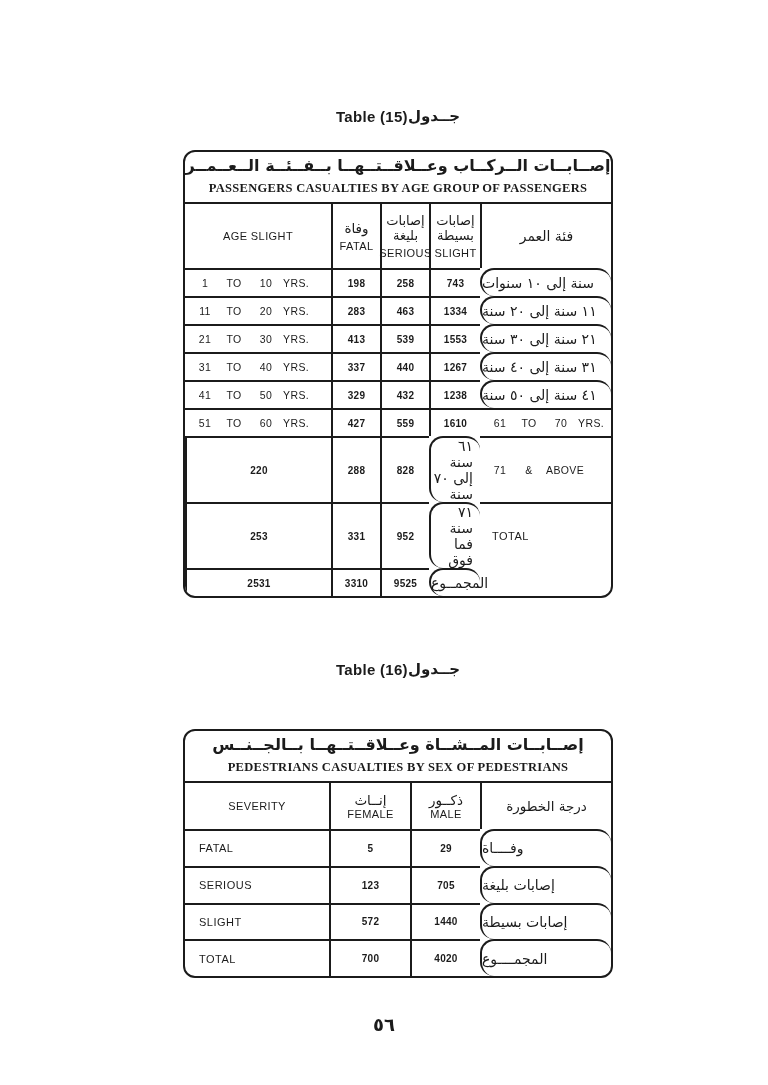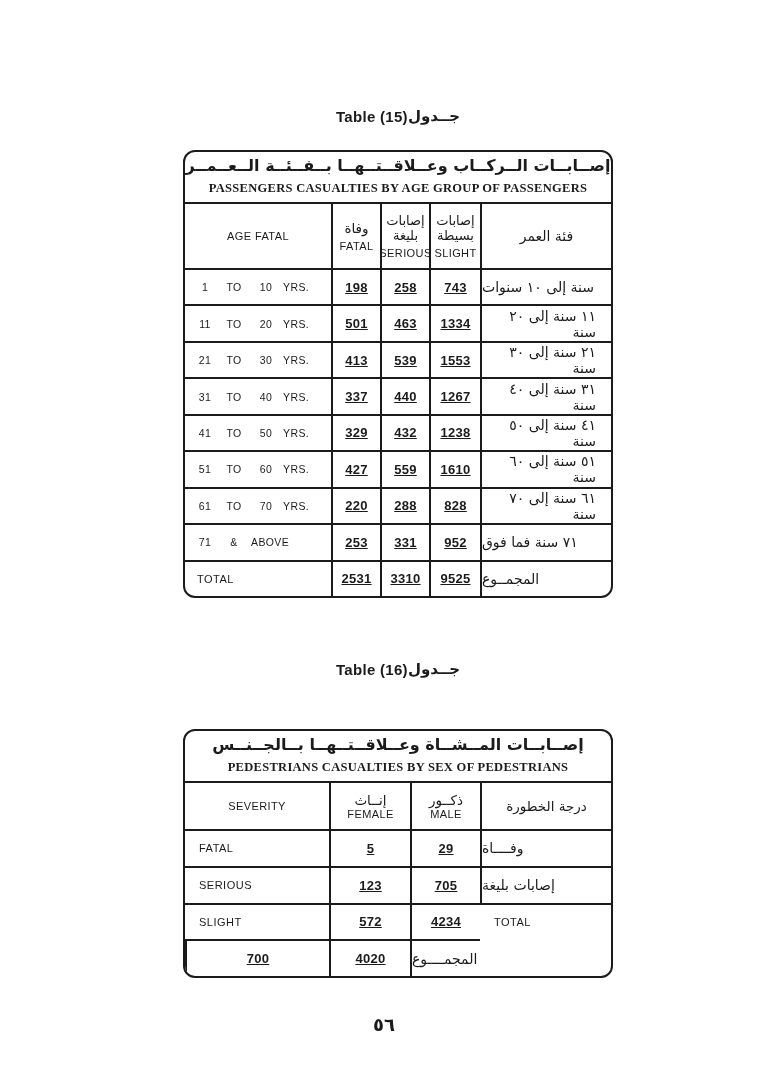--- a/index.html
+++ b/index.html
@@ -31,32 +31,32 @@
   .cell { display:flex; align-items:center; justify-content:center; overflow:visible; }
   .bl { border-left:2px solid var(--ink); }
   .bt { border-top:2px solid var(--ink); }
 
   .hc { flex-direction:column; }
   .hc .h-en { font-size:11px; letter-spacing:.4px; }
   .hc .h-ar { font-size:13px; line-height:15px; }
   .hc .h-ar-big { font-size:13.5px; }
   .hc .gap { margin-top:4px; }
 
-  .num { font-size:13px; font-weight:bold; letter-spacing:.3px;text-decoration:underline; }
+  .num { font-size:10px; font-weight:bold; letter-spacing:.3px; }
 
   .age-cell { justify-content:flex-start; padding-left:8px; font-size:10.5px; letter-spacing:.4px; }
   .age-cell .s1 { display:inline-block; width:24px; text-align:center; }
   .age-cell .s2 { display:inline-block; width:34px; text-align:center; }
   .age-cell .s3 { display:inline-block; width:30px; text-align:center; white-space:nowrap; }
   .age-cell .s4 { display:inline-block; margin-left:2px; white-space:nowrap; }
 
   .label-cell { justify-content:flex-start; padding-left:12px; font-size:11px; letter-spacing:.5px; }
   .sev-cell  { justify-content:flex-start; padding-left:14px; font-size:11px; letter-spacing:.5px; }
 
-  .ar-cell { justify-content:flex-end; padding-right:15px; font-size:14px; direction:rtl; }
+  .ar-cell { justify-content:flex-end; padding-right:7px; font-size:14px; direction:rtl;border-radius:14px; }
 
   .pagenum { position:absolute; top:1014px; left:0; width:768px; text-align:center;
              font-size:18px; font-weight:bold; }
 </style>
 </head>
 <body>
 
 <div class="page">
 
   <div class="caption" style="top:103px;">
@@ -65,21 +65,21 @@
   </div>
 
   <div class="tablebox" id="tbl15">
     <div class="titleblock">
       <div class="t-ar ar">إصــابــات الــركــاب وعــلاقــتــهــا بــفــئــة الــعــمــر</div>
       <div class="t-en">PASSENGERS CASUALTIES BY AGE GROUP OF PASSENGERS</div>
     </div>
     <div class="grid" id="g15">
 
       <div class="cell hc">
-        <span class="h-en">AGE FATAL</span>
+        <span class="h-en">AGE SLIGHT</span>
       </div>
       <div class="cell hc bl">
         <span class="h-ar ar h-ar-big">وفاة</span>
         <span class="h-en gap">FATAL</span>
       </div>
       <div class="cell hc bl">
         <span class="h-ar ar">إصابات</span>
         <span class="h-ar ar">بليغة</span>
         <span class="h-en gap">SERIOUS</span>
       </div>
@@ -100,21 +100,21 @@
       <div class="cell num bl bt">258</div>
       <div class="cell num bl bt">743</div>
       <div class="cell ar-cell ar bl bt">سنة إلى ١٠ سنوات</div>
 
       <div class="cell age-cell bt">
         <span class="s1">11</span>
           <span class="s2">TO</span>
           <span class="s3">20</span>
           <span class="s4">YRS.</span>
       </div>
-      <div class="cell num bl bt">501</div>
+      <div class="cell num bl bt">283</div>
       <div class="cell num bl bt">463</div>
       <div class="cell num bl bt">1334</div>
       <div class="cell ar-cell ar bl bt">١١ سنة إلى ٢٠ سنة</div>
 
       <div class="cell age-cell bt">
         <span class="s1">21</span>
           <span class="s2">TO</span>
           <span class="s3">30</span>
           <span class="s4">YRS.</span>
       </div>
@@ -147,21 +147,20 @@
 
       <div class="cell age-cell bt">
         <span class="s1">51</span>
           <span class="s2">TO</span>
           <span class="s3">60</span>
           <span class="s4">YRS.</span>
       </div>
       <div class="cell num bl bt">427</div>
       <div class="cell num bl bt">559</div>
       <div class="cell num bl bt">1610</div>
-      <div class="cell ar-cell ar bl bt">٥١ سنة إلى ٦٠ سنة</div>
 
       <div class="cell age-cell bt">
         <span class="s1">61</span>
           <span class="s2">TO</span>
           <span class="s3">70</span>
           <span class="s4">YRS.</span>
       </div>
       <div class="cell num bl bt">220</div>
       <div class="cell num bl bt">288</div>
       <div class="cell num bl bt">828</div>
@@ -216,21 +215,22 @@
       <div class="cell num bl bt">29</div>
       <div class="cell ar-cell ar bl bt">وفــــاة</div>
 
       <div class="cell sev-cell bt">SERIOUS</div>
       <div class="cell num bl bt">123</div>
       <div class="cell num bl bt">705</div>
       <div class="cell ar-cell ar bl bt">إصابات بليغة</div>
 
       <div class="cell sev-cell bt">SLIGHT</div>
       <div class="cell num bl bt">572</div>
-      <div class="cell num bl bt">4234</div>
+      <div class="cell num bl bt">1440</div>
+      <div class="cell ar-cell ar bl bt">إصابات بسيطة</div>
 
       <div class="cell sev-cell bt">TOTAL</div>
       <div class="cell num bl bt">700</div>
       <div class="cell num bl bt">4020</div>
       <div class="cell ar-cell ar bl bt">المجمــــوع</div>
     </div>
   </div>
 
   <div class="pagenum ar">٥٦</div>
 

